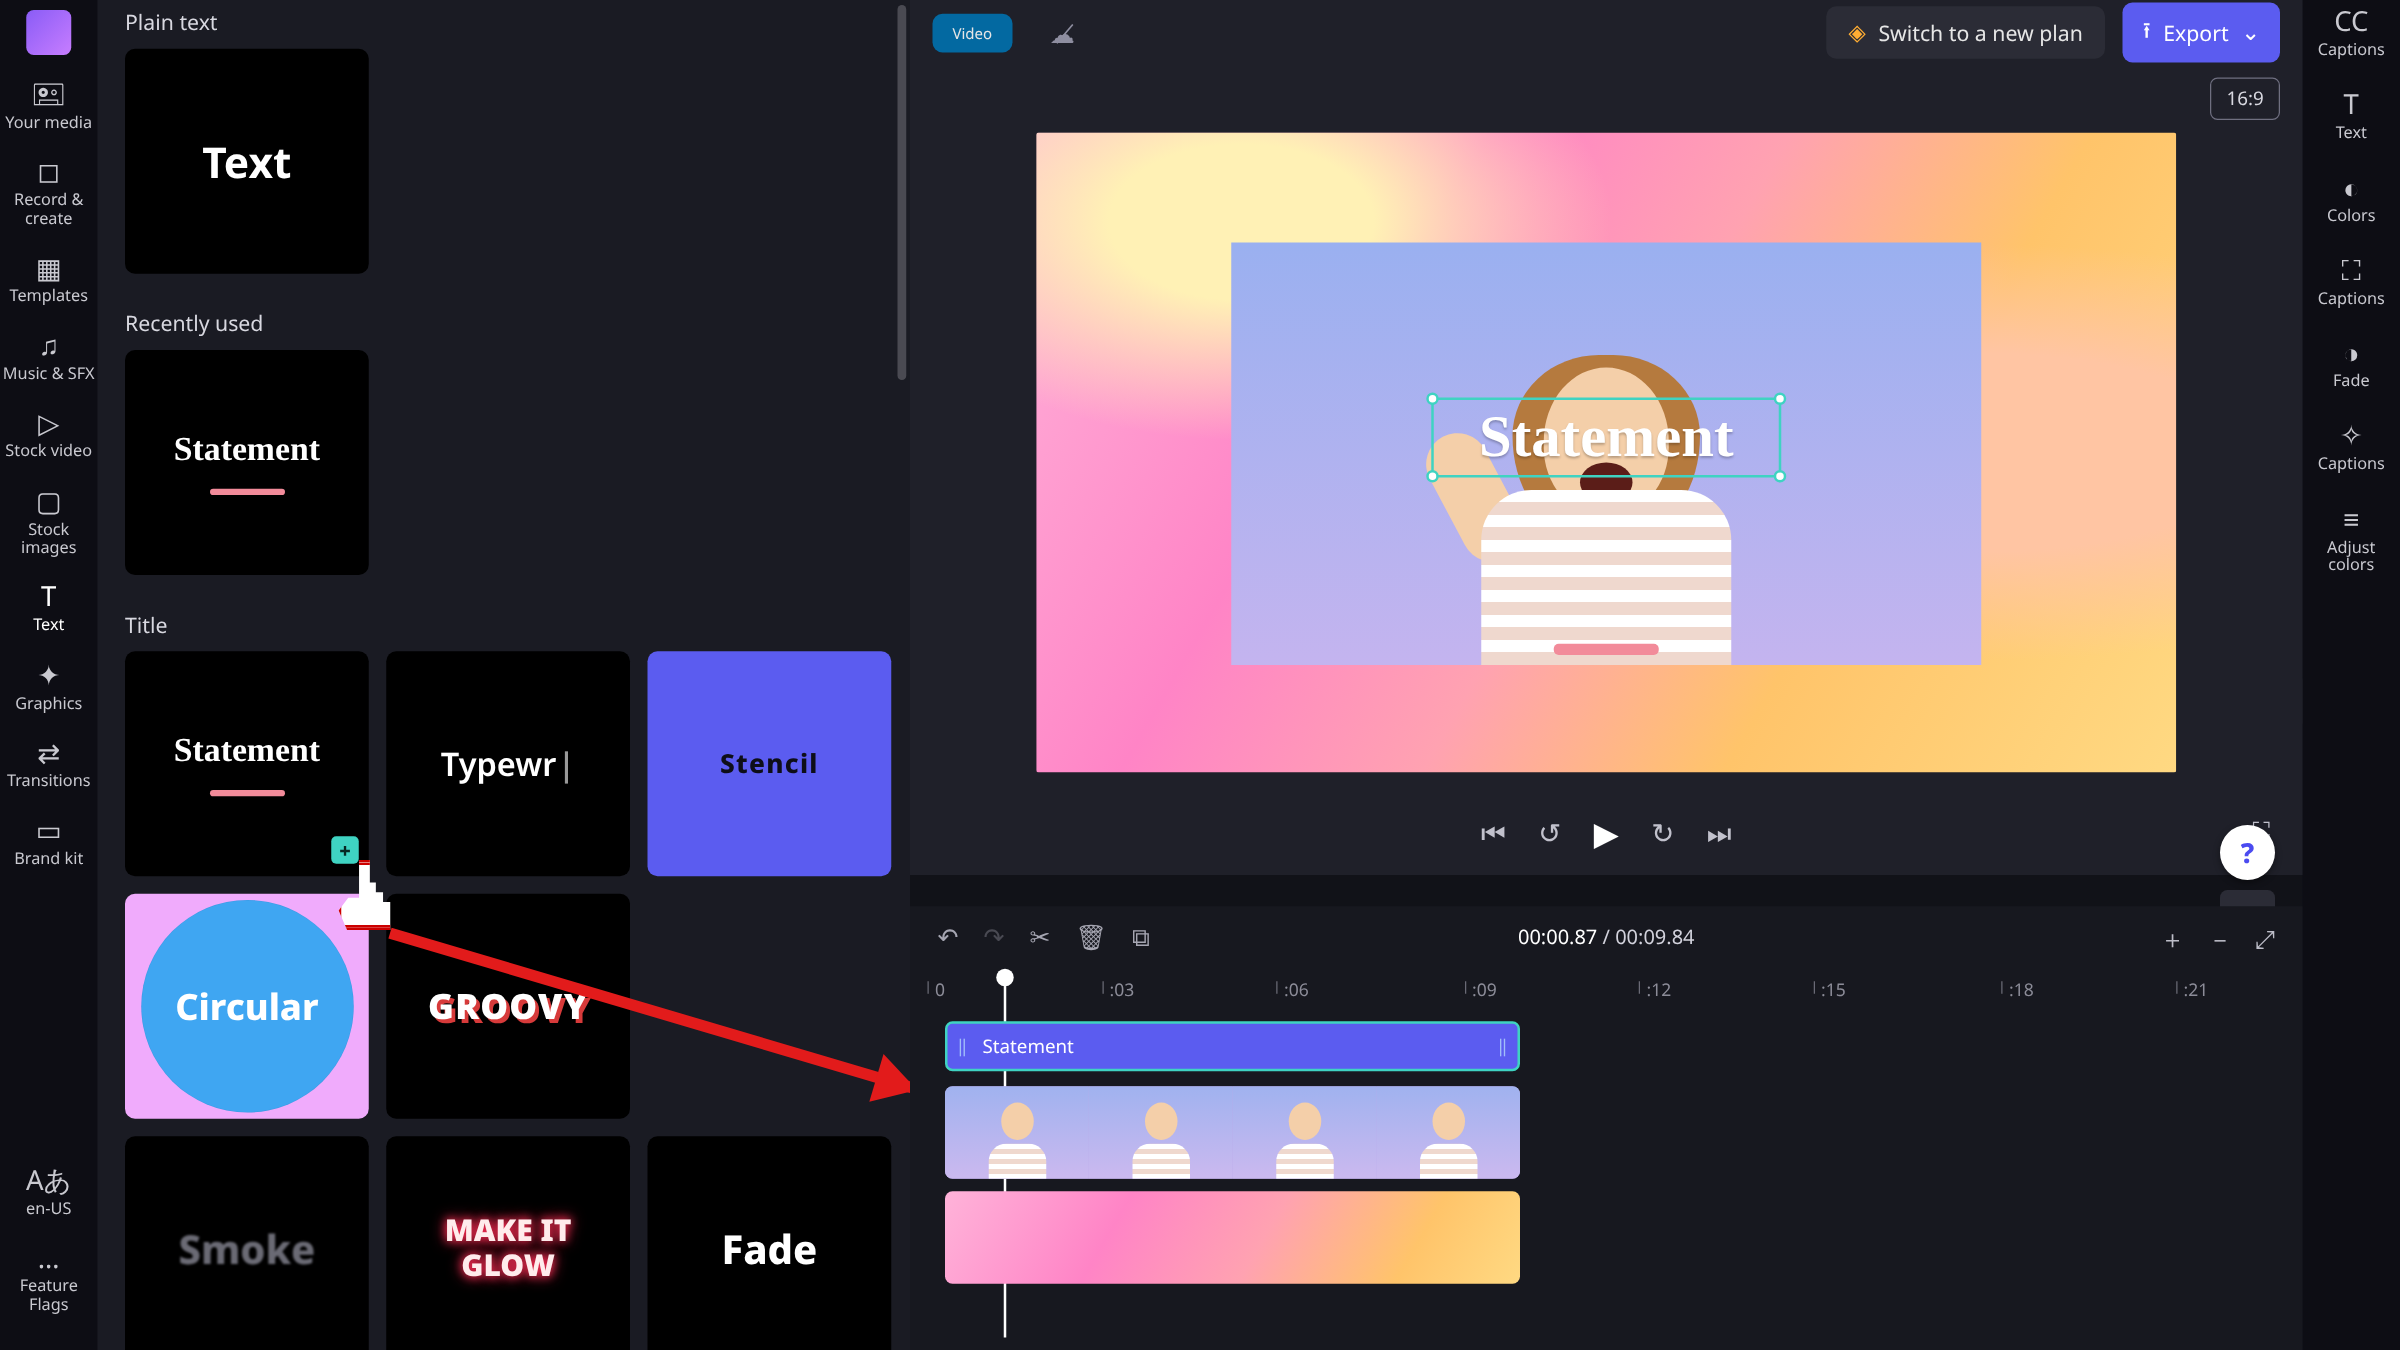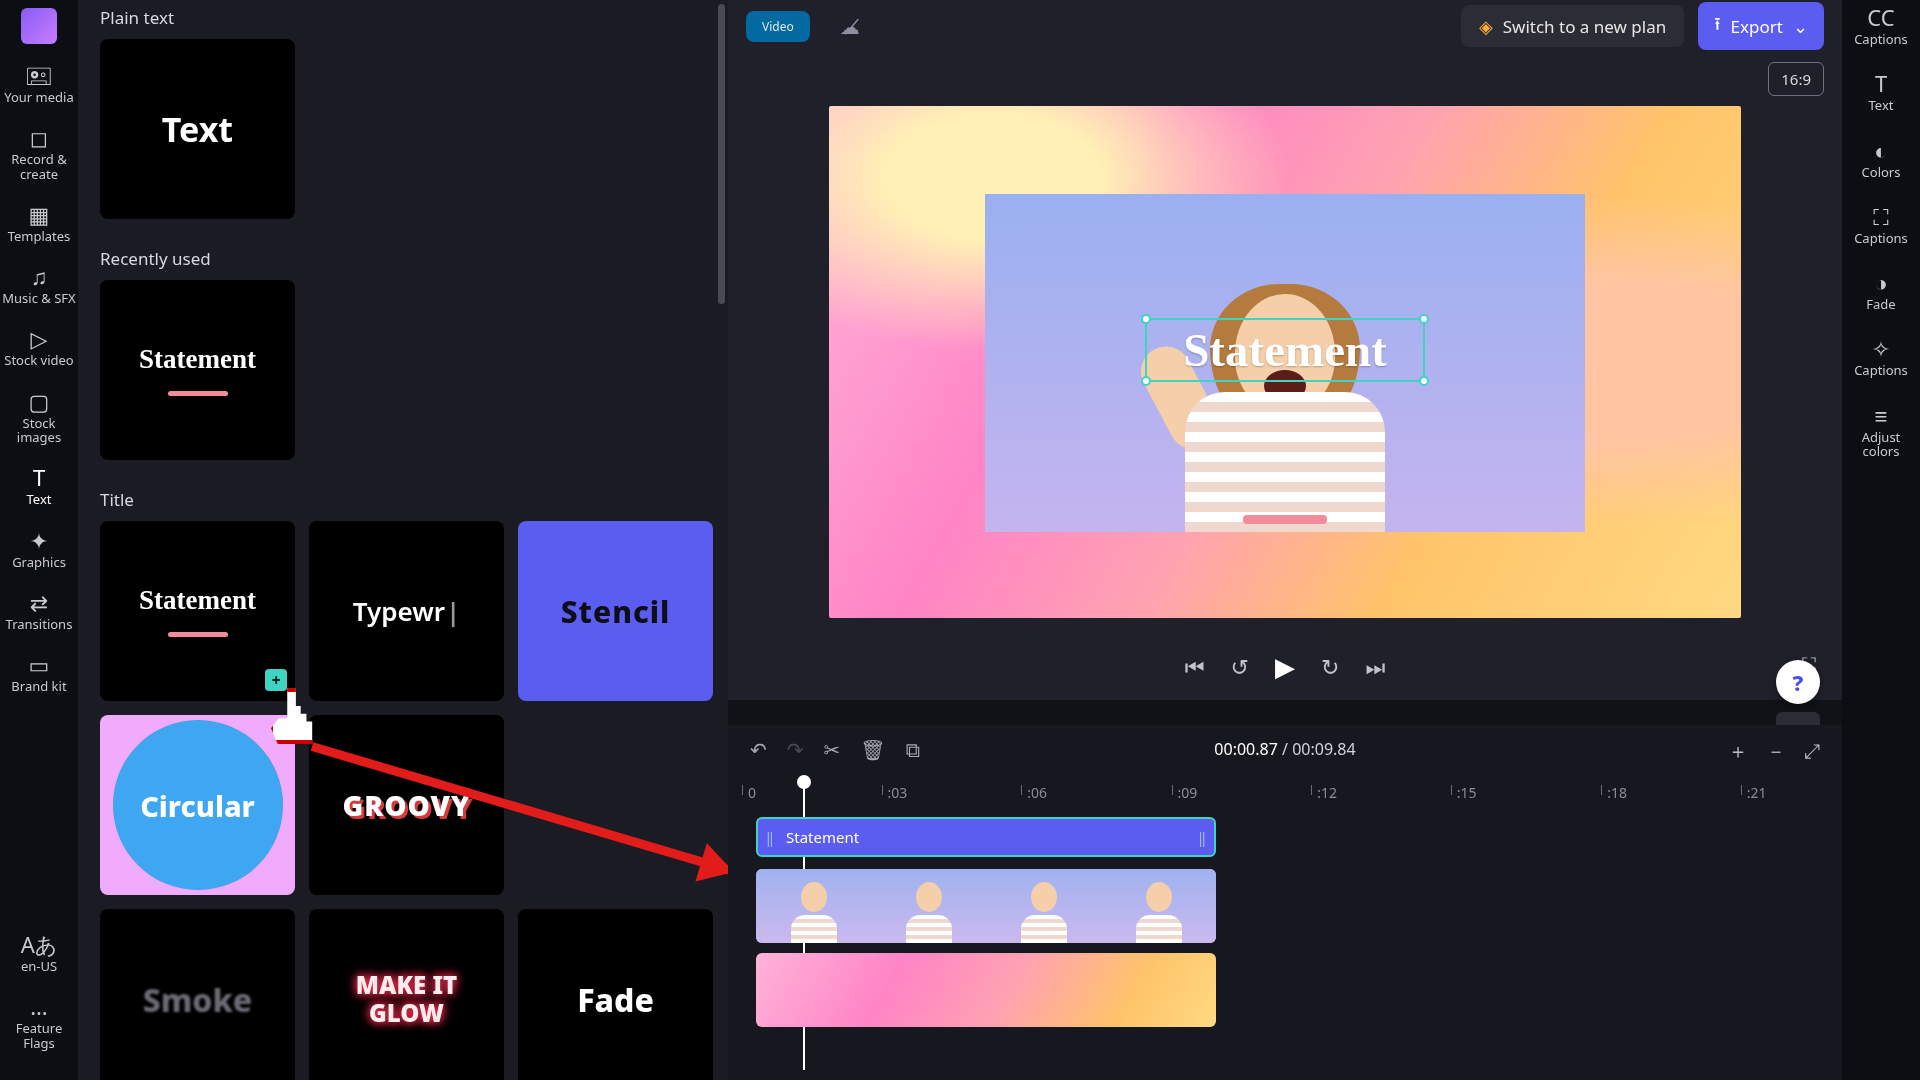--- a/index.html
+++ b/index.html
@@ -62,21 +62,21 @@
   .grid3 {
     display: grid; grid-template-columns: repeat(3,195px); gap: 14px;
     margin-bottom: 14px;
   }
   .txt-text { font-size: 34px; font-weight: 700; }
   .statement-word { font-size: 27px; font-weight: 700; font-family: Georgia,serif; }
   .statement-underline { width: 60px; height: 5px; background:#f28b9a; border-radius:3px; margin-top:16px; }
   .typewr { font-size: 26px; font-weight: 600; }
   .typewr::after { content:"|"; margin-left:1px; opacity:.6; }
   .stencil-thumb { background:#5b5cf0 !important; }
-  .stencil-word { font-size:30px; font-weight:800; letter-spacing:1px; color:#0e0e18; }
+  .stencil-word { font-size:21px; font-weight:800; letter-spacing:1px; color:#0e0e18; }
   .circular-thumb { background:#f0abfc; }
   .circular-bg {
     width: 170px; height: 170px; border-radius: 50%;
     background: radial-gradient(circle at 50% 50%, #3fa6f2 0 70%, #2f82c8 72% 100%);
     display:flex;align-items:center;justify-content:center;
   }
   .circular-word { font-size:29px; font-weight:800; color:#fff; }
   .groovy-word {
     font-size:28px; font-weight:900; letter-spacing:1px;
     color:#fff; text-shadow:3px 3px 0 #d73a3a;

